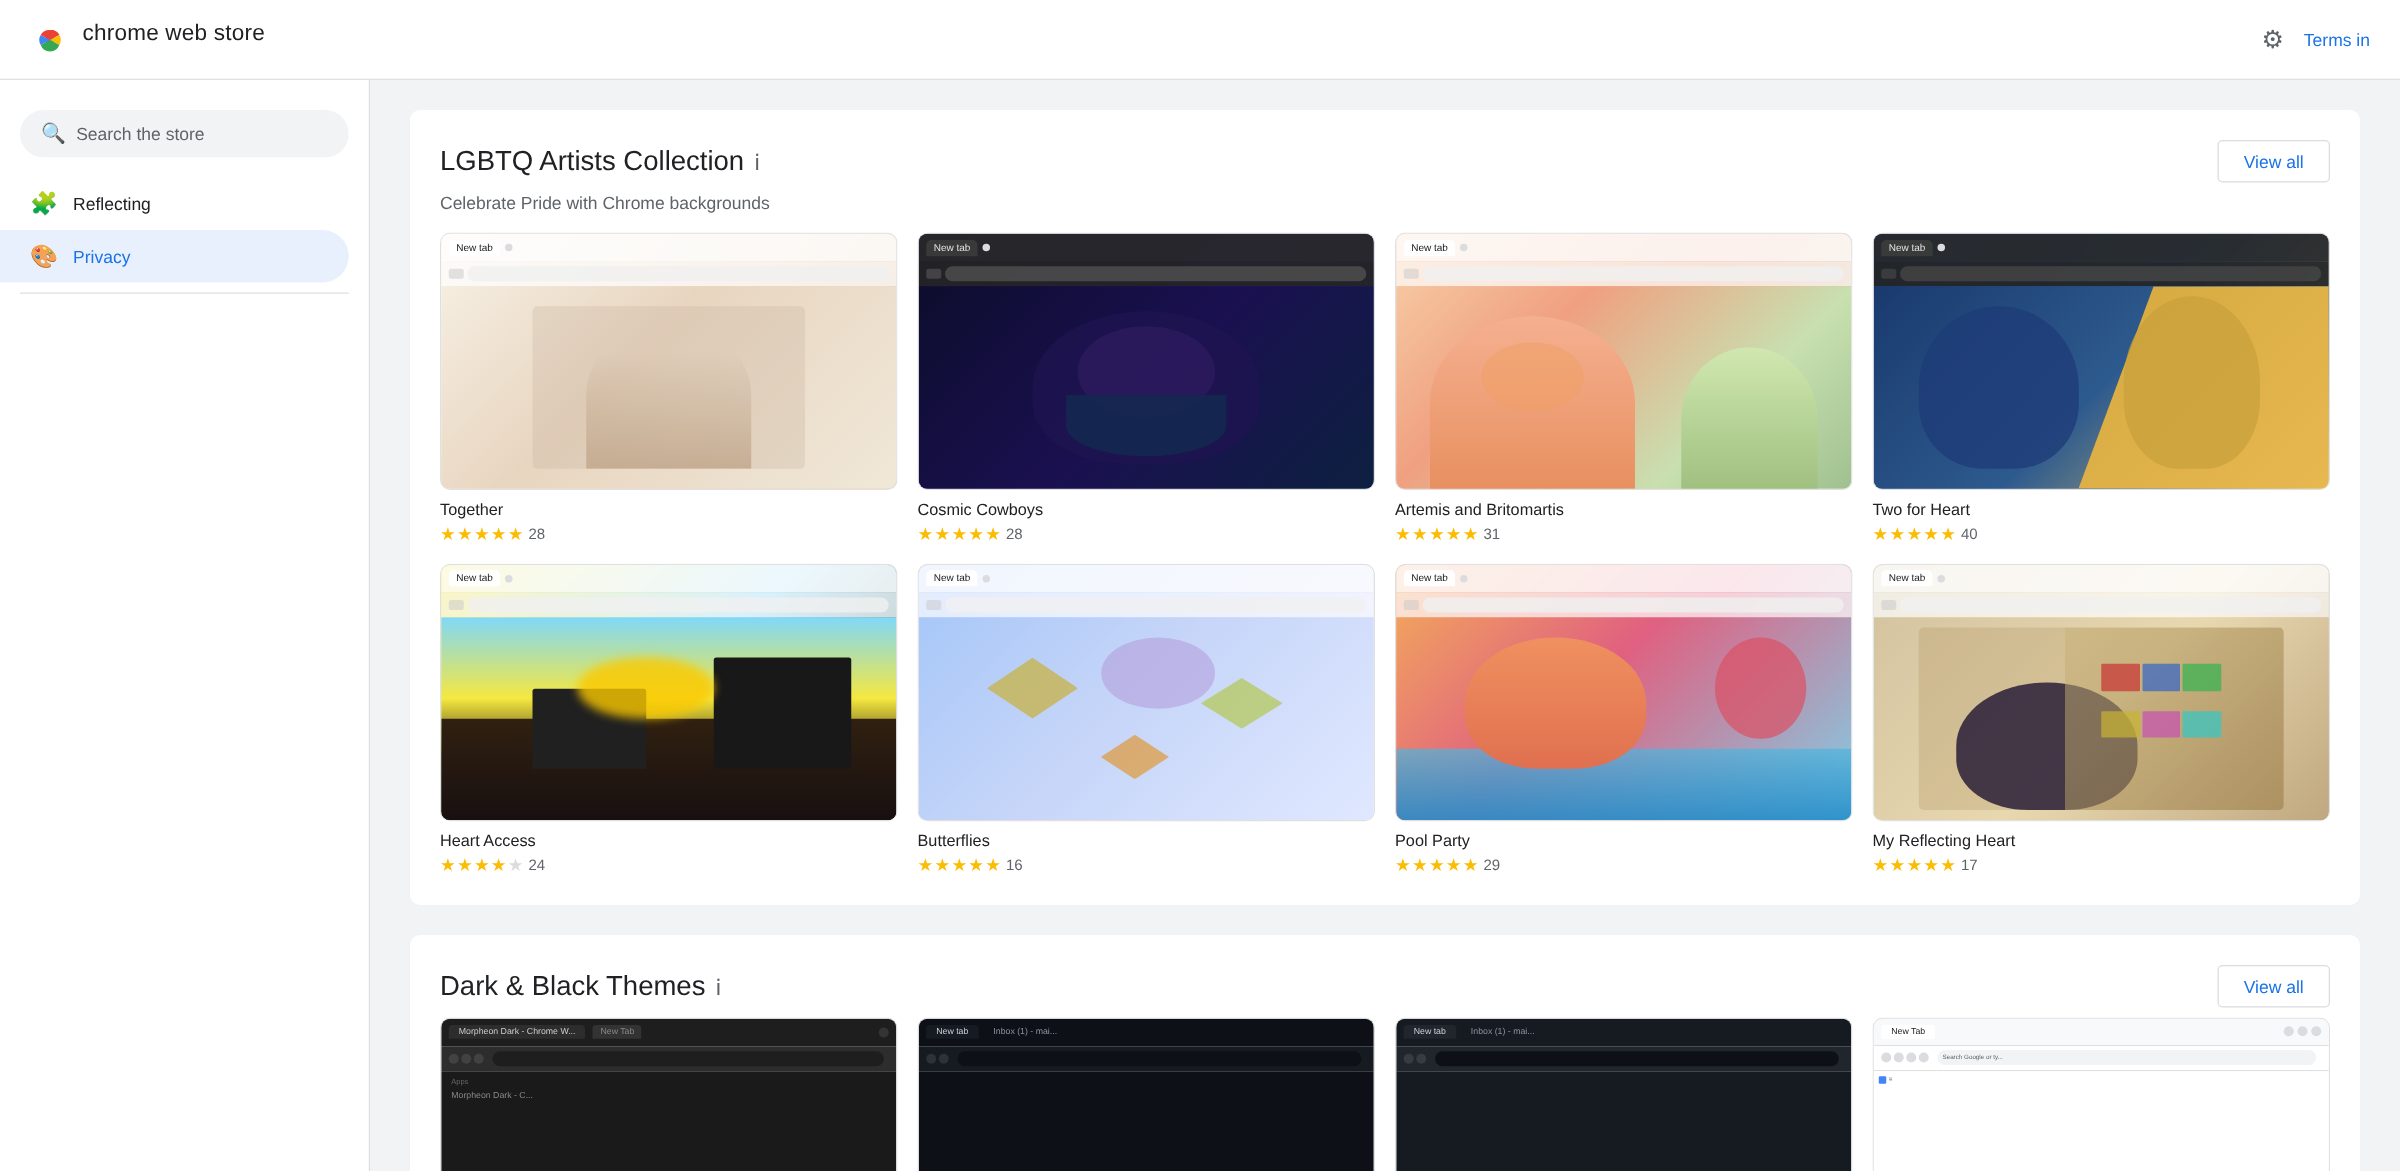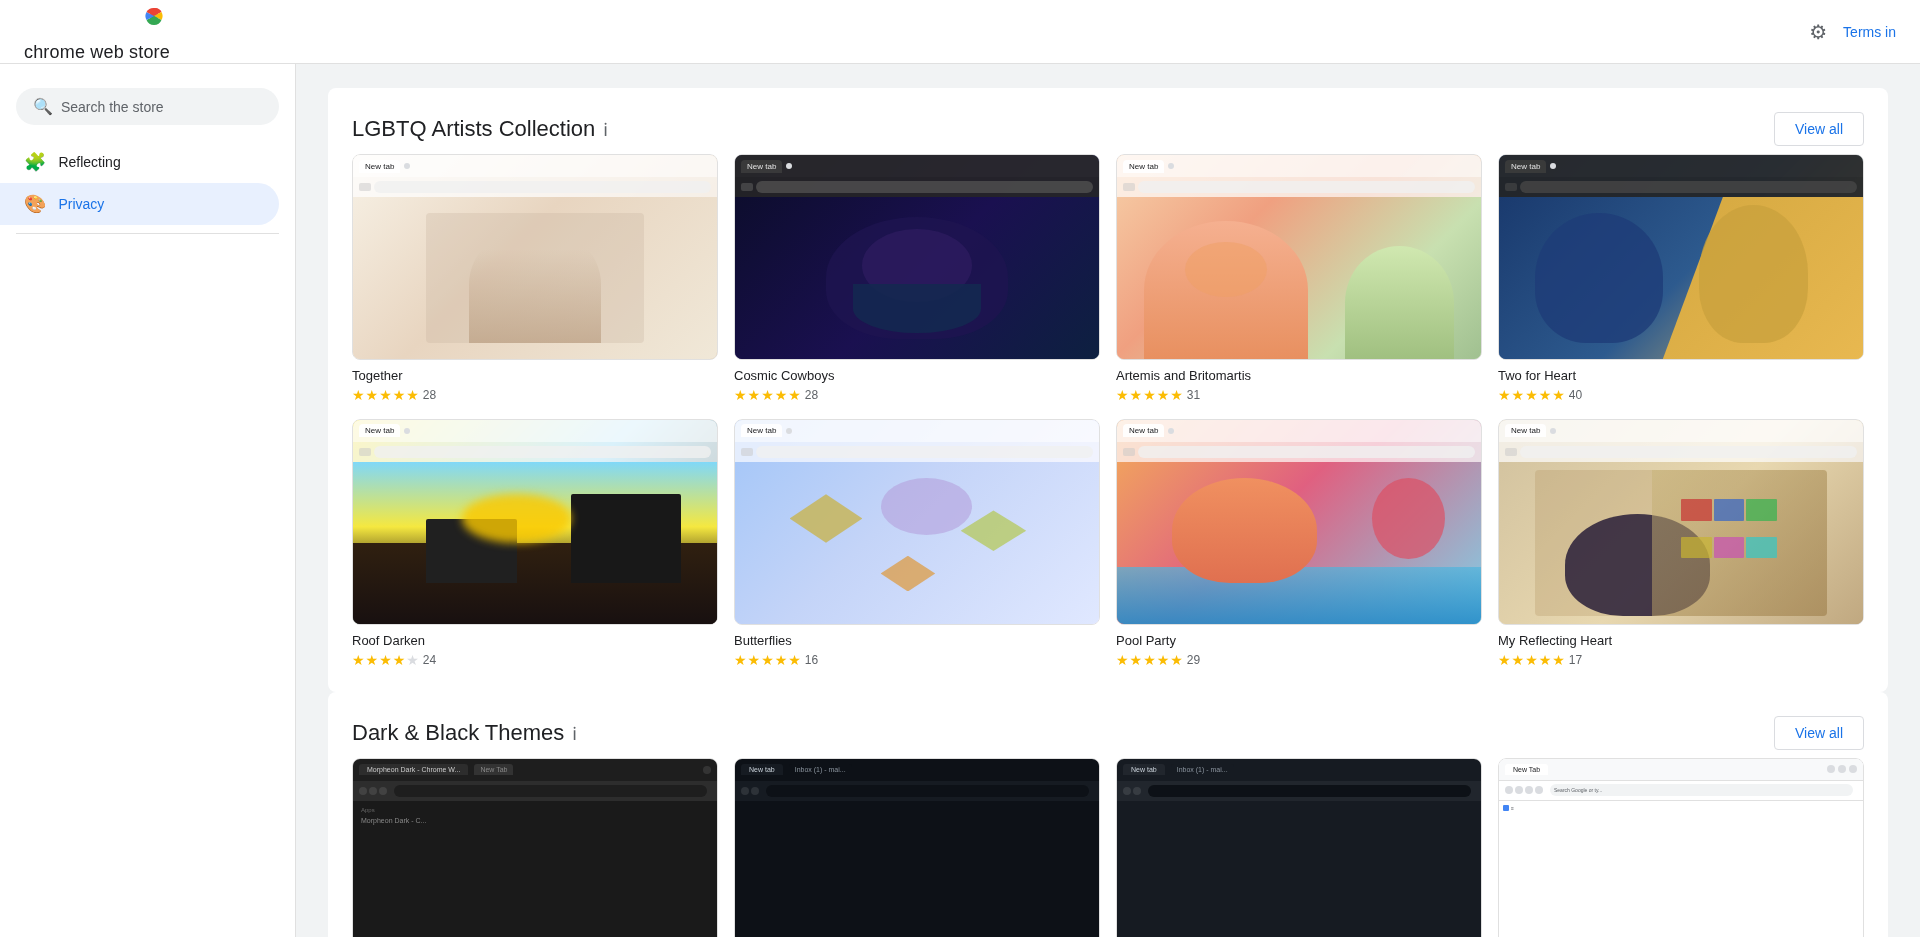--- a/index.html
+++ b/index.html
@@ -12,24 +12,23 @@
       align-items: center;
       padding: 0 24px;
       height: 64px;
       border-bottom: 1px solid #e0e0e0;
       position: fixed;
       top: 0; left: 0; right: 0;
       z-index: 100;
     }
     .header-logo {
       display: flex;
-      align-items: flex-end;
+      align-items: flex-start;
       gap: 10px;
       text-decoration: none;
-      flex-direction: column;
     }
     .logo-icon {
       width: 32px;
       height: 32px;
     }
     .header-title {
       font-size: 18px;
       color: #202124;
       font-weight: 400;
       letter-spacing: 0.01em;
@@ -144,20 +143,21 @@
       flex: 1;
       padding: 24px 32px;
       background: #f1f3f4;
       min-height: calc(100vh - 64px);
     }
 
     .section {
       background: #fff;
       border-radius: 8px;
       padding: 24px;
+      margin-bottom: 24px;
     }
     .section-header {
       display: flex;
       align-items: center;
       justify-content: space-between;
       margin-bottom: 8px;
     }
     .section-title-row {
       display: flex;
       align-items: center;
@@ -357,20 +357,21 @@
   <main class="main">
 
     <div class="section">
       <div class="section-header">
         <div class="section-title-row">
           <span class="section-title">LGBTQ Artists Collection</span>
           <span class="info-icon">ℹ</span>
         </div>
         <button class="view-all-btn">View all</button>
       </div>
+      <p class="section-subtitle">Celebrate Pride with Chrome backgrounds</p>
 
       <div class="themes-grid">
 
         <div class="theme-card">
           <div class="theme-img-wrapper">
             <div class="browser-mock theme-together">
               <div class="browser-bar">
                   <div class="browser-tab">New tab</div>
                   <div class="browser-dot"></div>
                 </div>
@@ -507,21 +508,21 @@
                   <div class="url-bar"></div>
                 </div>
               <div class="browser-content" style="background:linear-gradient(180deg,#80d8f8 0%,#f5e840 40%,#302010 70%,#181010 100%);flex:1;position:relative;overflow:hidden;">
                 <div style="position:absolute;bottom:0;left:0;right:0;height:50%;background:linear-gradient(180deg,#302010 0%,#181010 100%);"></div>
                 <div style="position:absolute;bottom:25%;left:20%;width:25%;height:40%;background:#202020;border-radius:2px 2px 0 0;"></div>
                 <div style="position:absolute;bottom:25%;right:10%;width:30%;height:55%;background:#181818;border-radius:2px 2px 0 0;"></div>
                 <div style="position:absolute;top:20%;left:30%;width:30%;height:30%;background:rgba(250,200,0,0.8);border-radius:50%;filter:blur(4px);"></div>
               </div>
             </div>
           </div>
-          <div class="theme-name">Roof Darken</div>
+          <div class="theme-name">Heart Access</div>
           <div class="theme-rating">
             <div class="stars">
               <span class="star">★</span>
               <span class="star">★</span>
               <span class="star">★</span>
               <span class="star">★</span>
               <span class="star-empty">★</span>
             </div>
             <span>24</span>
           </div>

